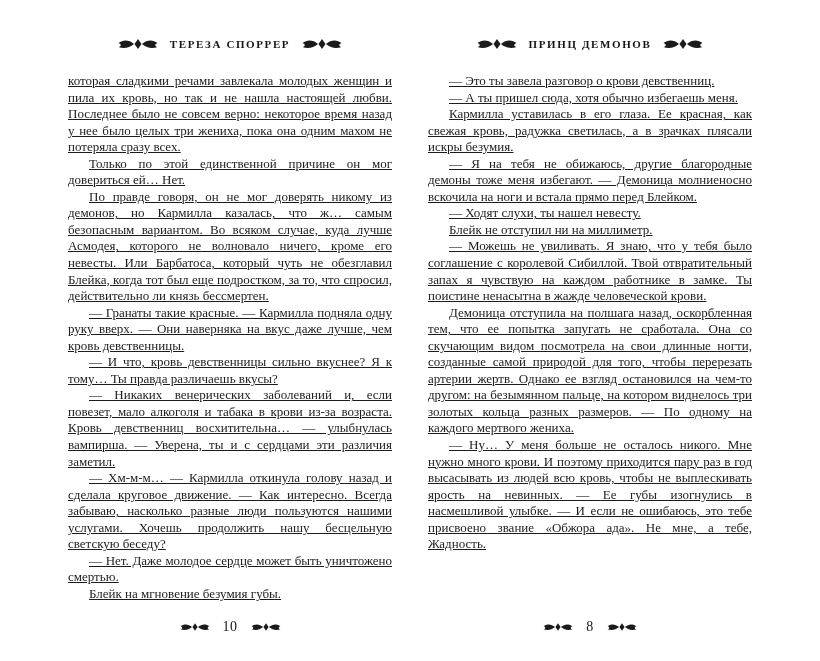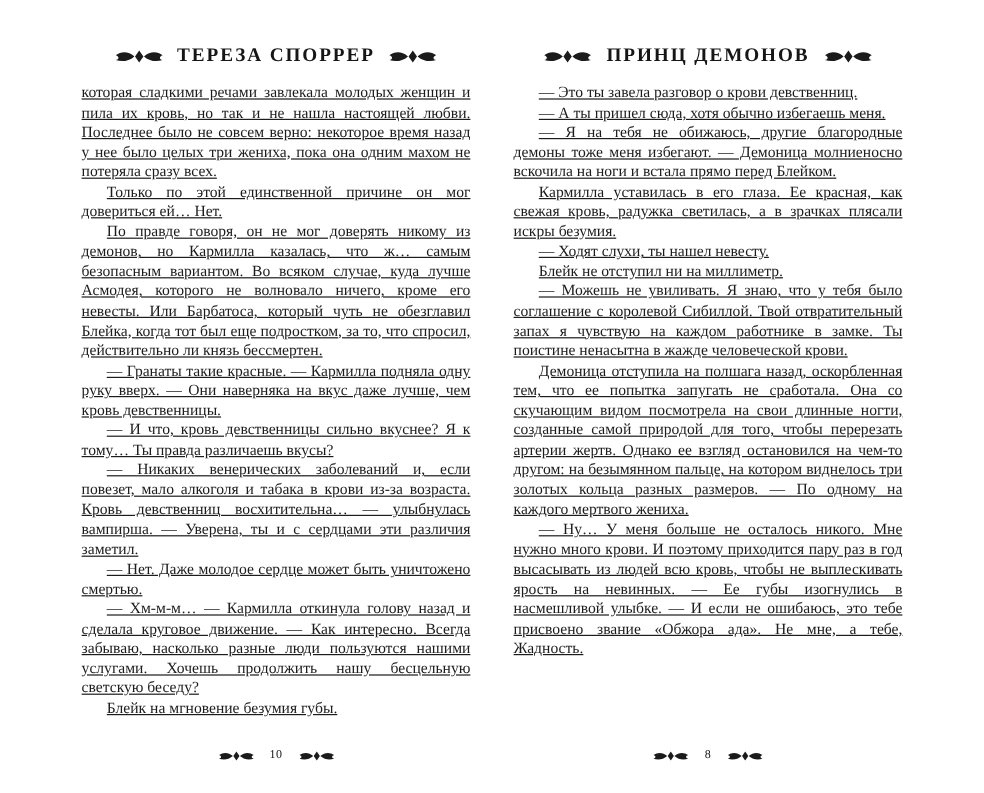--- a/index.html
+++ b/index.html
@@ -23,46 +23,46 @@
     width: 324px;
     height: 599px;
     display: flex;
     flex-direction: column;
   }
   .running-head {
     display: flex;
     align-items: center;
     justify-content: center;
     gap: 9px;
-    font-size: 16px;
+    font-size: 11px;
     font-weight: bold;
     letter-spacing: 1.6px;
     white-space: nowrap;
-    margin-bottom: 13px;
+    margin-bottom: 23px;
     color: #161616;
   }
   .orn { display: inline-flex; align-items: center; }
   .orn svg { display: block; }
   .body-text {
     font-size: 13px;
     line-height: 16.55px;
     text-align: justify;
     hyphens: auto;
     text-decoration: underline;
     -webkit-hyphens: auto;
   }
   .body-text p { margin: 0; }
   .body-text p.indent { text-indent: 21px; }
   .page-footer {
     margin-top: auto;
     display: flex;
     align-items: center;
     justify-content: center;
     gap: 7px;
-    font-size: 10px;
+    font-size: 14px;
     padding-bottom: 2px;
     color: #161616;
   }
   .page-num {
     padding: 0 4px;
     letter-spacing: 0.5px;
   }
 </style>
 </head>
 <body>
@@ -87,22 +87,22 @@
         </svg>
       </span>
     </div>
     <div class="body-text" lang="ru">
         <p class="">которая сладкими речами завлекала молодых женщин и пила их кровь, но так и не нашла настоящей любви. Последнее было не совсем верно: некоторое время назад у нее было целых три жениха, пока она одним махом не потеряла сразу всех.</p>
         <p class="indent">Только по этой единственной причине он мог довериться ей… Нет.</p>
         <p class="indent">По правде говоря, он не мог доверять никому из демонов, но Кармилла казалась, что ж… самым безопасным вариантом. Во всяком случае, куда лучше Асмодея, которого не волновало ничего, кроме его невесты. Или Барбатоса, который чуть не обезглавил Блейка, когда тот был еще подростком, за то, что спросил, действительно ли князь бессмертен.</p>
         <p class="indent">— Гранаты такие красные. — Кармилла подняла одну руку вверх. — Они наверняка на вкус даже лучше, чем кровь девственницы.</p>
         <p class="indent">— И что, кровь девственницы сильно вкуснее? Я к тому… Ты правда различаешь вкусы?</p>
         <p class="indent">— Никаких венерических заболеваний и, если повезет, мало алкоголя и табака в крови из-за возраста. Кровь девственниц восхитительна… — улыбнулась вампирша. — Уверена, ты и с сердцами эти различия заметил.</p>
+        <p class="indent">— Хм-м-м… — Кармилла откинула голову назад и сделала круговое движение. — Как интересно. Всегда забываю, насколько разные люди пользуются нашими услугами. Хочешь продолжить нашу бесцельную светскую беседу?</p>
         <p class="indent">— Нет. Даже молодое сердце может быть уничтожено смертью.</p>
-        <p class="indent">— Хм-м-м… — Кармилла откинула голову назад и сделала круговое движение. — Как интересно. Всегда забываю, насколько разные люди пользуются нашими услугами. Хочешь продолжить нашу бесцельную светскую беседу?</p>
         <p class="indent">Блейк на мгновение безумия губы.</p>
       </div>
     <div class="page-footer">
       <span class="orn">
         <svg width="34" height="10" viewBox="0 0 46 12" aria-hidden="true">
           <path d="M23 1 L26.5 6 L23 11 L19.5 6 Z" fill="#1b1b1b"></path>
           <path d="M19 6 C14 1.5 8 1.5 3.5 5 C6.5 6 6.5 8.5 3.5 9 C8 10.5 14 10.5 19 6 Z" fill="#1b1b1b"></path>
           <path d="M27 6 C32 1.5 38 1.5 42.5 5 C39.5 6 39.5 8.5 42.5 9 C38 10.5 32 10.5 27 6 Z" fill="#1b1b1b"></path>
         </svg>
       </span>
@@ -131,22 +131,22 @@
         <svg width="46" height="12" viewBox="0 0 46 12" aria-hidden="true">
           <path d="M23 1 L26.5 6 L23 11 L19.5 6 Z" fill="#1b1b1b"></path>
           <path d="M19 6 C14 1.5 8 1.5 3.5 5 C6.5 6 6.5 8.5 3.5 9 C8 10.5 14 10.5 19 6 Z" fill="#1b1b1b"></path>
           <path d="M27 6 C32 1.5 38 1.5 42.5 5 C39.5 6 39.5 8.5 42.5 9 C38 10.5 32 10.5 27 6 Z" fill="#1b1b1b"></path>
         </svg>
       </span>
     </div>
     <div class="body-text" lang="ru">
         <p class="indent">— Это ты завела разговор о крови девственниц.</p>
         <p class="indent">— А ты пришел сюда, хотя обычно избегаешь меня.</p>
+        <p class="indent">Кармилла уставилась в его глаза. Ее красная, как свежая кровь, радужка светилась, а в зрачках плясали искры безумия.</p>
         <p class="indent">— Я на тебя не обижаюсь, другие благородные демоны тоже меня избегают. — Демоница молниеносно вскочила на ноги и встала прямо перед Блейком.</p>
-        <p class="indent">Кармилла уставилась в его глаза. Ее красная, как свежая кровь, радужка светилась, а в зрачках плясали искры безумия.</p>
         <p class="indent">— Ходят слухи, ты нашел невесту.</p>
         <p class="indent">Блейк не отступил ни на миллиметр.</p>
         <p class="indent">— Можешь не увиливать. Я знаю, что у тебя было соглашение с королевой Сибиллой. Твой отвратительный запах я чувствую на каждом работнике в замке. Ты поистине ненасытна в жажде человеческой крови.</p>
         <p class="indent">Демоница отступила на полшага назад, оскорбленная тем, что ее попытка запугать не сработала. Она со скучающим видом посмотрела на свои длинные ногти, созданные самой природой для того, чтобы перерезать артерии жертв. Однако ее взгляд остановился на чем-то другом: на безымянном пальце, на котором виднелось три золотых кольца разных размеров. — По одному на каждого мертвого жениха.</p>
         <p class="indent">— Ну… У меня больше не осталось никого. Мне нужно много крови. И поэтому приходится пару раз в год высасывать из людей всю кровь, чтобы не выплескивать ярость на невинных. — Ее губы изогнулись в насмешливой улыбке. — И если не ошибаюсь, это тебе присвоено звание «Обжора ада». Не мне, а тебе, Жадность.</p>
       </div>
     <div class="page-footer">
       <span class="orn">
         <svg width="34" height="10" viewBox="0 0 46 12" aria-hidden="true">
           <path d="M23 1 L26.5 6 L23 11 L19.5 6 Z" fill="#1b1b1b"></path>

